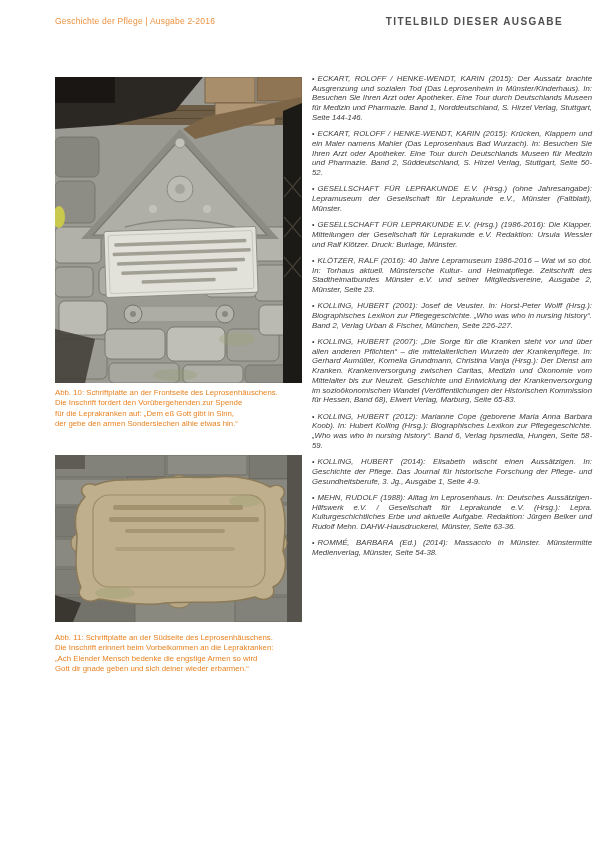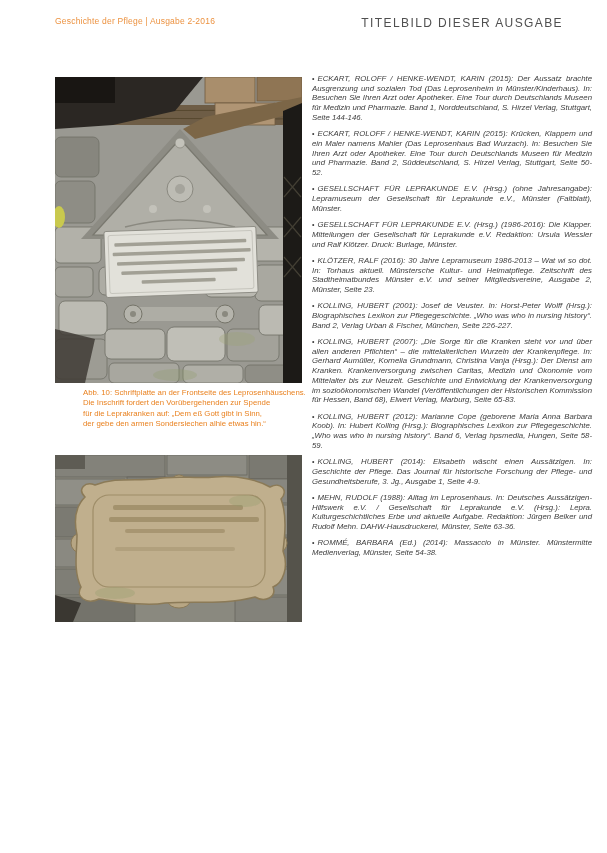--- a/index.html
+++ b/index.html
@@ -6,31 +6,31 @@
   .page{
     position:relative;width:607px;height:724px;background:#ffffff;overflow:hidden;
     font-family:"Liberation Sans", sans-serif;
   }
   
   .header-journal{
     position:absolute;left:55px;top:16px;font-size:8.5px;color:#ec9240;
     letter-spacing:0.2px;
   }
   .header-section{
-    position:absolute;right:44px;top:16px;font-size:12px;color:#4f4f4f;
-    letter-spacing:1.4px;font-weight:normal;
+    position:absolute;right:44px;top:16px;font-size:10px;color:#4f4f4f;
+    letter-spacing:1.4px;font-weight:bold;
   }
   
   .figure1{position:absolute;left:55px;top:77px;width:247px;height:306px;}
   .figure2{position:absolute;left:55px;top:455px;width:247px;height:167px;}
   .fig-caption{
     position:absolute;left:55px;width:262px;font-size:7.8px;line-height:1.33;
     color:#e9811f;white-space:pre-line;
   }
-  .fig-caption.c1{top:388px;margin-left:28px;}
+  .fig-caption.c1{top:388px;}
   .fig-caption.c2{top:633px;}
   
   .lit-col{position:absolute;left:312px;top:74px;width:280px;}
   .lit-heading{
     margin:0 0 11px 0;font-size:14.5px;font-weight:bold;color:#ee8621;
     letter-spacing:0.3px;
   }
   .lit-entry{
     margin:0 0 6.5px 0;font-size:7.8px;line-height:1.25;color:#3d3d3d;
     font-style:italic;text-align:justify;
@@ -178,28 +178,32 @@
           <rect x="70" y="74" width="100" height="4" rx="2" opacity="0.5"></rect>
           <rect x="60" y="92" width="120" height="4" rx="2" opacity="0.3"></rect>
         </g>
         <ellipse cx="60" cy="138" rx="20" ry="6" fill="#8f9a6a" opacity="0.3"></ellipse>
         <ellipse cx="190" cy="46" rx="16" ry="6" fill="#8f9a6a" opacity="0.3"></ellipse>
       </g>
       <polygon points="0,140 26,148 18,167 0,167" fill="#3a3731"></polygon>
     </svg>
   </div>
 
+  <div class="fig-caption c2">Abb. 11: Schriftplatte an der Südseite des Leprosenhäuschens.
+Die Inschrift erinnert beim Vorbeikommen an die Leprakranken:
+„Ach Elender Mensch bedenke die engstige Armen so wird
+Gott dir gnade geben und sich deiner wieder erbarmen.“</div>
 
   <div class="lit-col">
 
     <p class="lit-entry"><span class="bullet">•</span><span>ECKART, ROLOFF / HENKE-WENDT, KARIN (2015): Der Aussatz brachte Ausgrenzung und sozialen Tod (Das Leprosenheim in Münster/Kinderhaus). In: Besuchen Sie Ihren Arzt oder Apotheker. Eine Tour durch Deutschlands Museen für Medizin und Pharmazie. Band 1, Norddeutschland, S. Hirzel Verlag, Stuttgart, Seite 144-146.</span></p>
     <p class="lit-entry"><span class="bullet">•</span><span>ECKART, ROLOFF / HENKE-WENDT, KARIN (2015): Krücken, Klappern und ein Maler namens Mahler (Das Leprosenhaus Bad Wurzach). In: Besuchen Sie Ihren Arzt oder Apotheker. Eine Tour durch Deutschlands Museen für Medizin und Pharmazie. Band 2, Süddeutschland, S. Hirzel Verlag, Stuttgart, Seite 50-52.</span></p>
     <p class="lit-entry"><span class="bullet">•</span><span>GESELLSCHAFT FÜR LEPRAKUNDE E.V. (Hrsg.) (ohne Jahresangabe): Lepramuseum der Gesellschaft für Leprakunde e.V., Münster (Faltblatt), Münster.</span></p>
     <p class="lit-entry"><span class="bullet">•</span><span>GESELLSCHAFT FÜR LEPRAKUNDE E.V. (Hrsg.) (1986-2016): Die Klapper. Mitteilungen der Gesellschaft für Leprakunde e.V. Redaktion: Ursula Wessler und Ralf Klötzer. Druck: Burlage, Münster.</span></p>
-    <p class="lit-entry"><span class="bullet">•</span><span>KLÖTZER, RALF (2016): 30 Jahre Lepramuseum 1986-2013 – Wat wi so dot. In: Torhaus aktuell. Münstersche Kultur- und Heimatpflege. Zeitschrift des Stadtheimatbundes Münster e.V. und seiner Mitgliedsvereine, Ausgabe 2, Münster, Seite 23.</span></p>
+    <p class="lit-entry"><span class="bullet">•</span><span>KLÖTZER, RALF (2016): 40 Jahre Lepramuseum 1986-2016 – Wat wi so dot. In: Torhaus aktuell. Münstersche Kultur- und Heimatpflege. Zeitschrift des Stadtheimatbundes Münster e.V. und seiner Mitgliedsvereine, Ausgabe 2, Münster, Seite 23.</span></p>
     <p class="lit-entry"><span class="bullet">•</span><span>KOLLING, HUBERT (2001): Josef de Veuster. In: Horst-Peter Wolff (Hrsg.): Biographisches Lexikon zur Pflegegeschichte. „Who was who in nursing history“. Band 2, Verlag Urban &amp; Fischer, München, Seite 226-227.</span></p>
     <p class="lit-entry"><span class="bullet">•</span><span>KOLLING, HUBERT (2007): „Die Sorge für die Kranken steht vor und über allen anderen Pflichten“ – die mittelalterlichen Wurzeln der Krankenpflege. In: Gerhard Aumüller, Kornelia Grundmann, Christina Vanja (Hrsg.): Der Dienst am Kranken. Krankenversorgung zwischen Caritas, Medizin und Ökonomie vom Mittelalter bis zur Neuzeit. Geschichte und Entwicklung der Krankenversorgung im sozioökonomischen Wandel (Veröffentlichungen der Historischen Kommission für Hessen, Band 68), Elwert Verlag, Marburg, Seite 65-83.</span></p>
     <p class="lit-entry"><span class="bullet">•</span><span>KOLLING, HUBERT (2012): Marianne Cope (geborene Maria Anna Barbara Koob). In: Hubert Kolling (Hrsg.): Biographisches Lexikon zur Pflegegeschichte. „Who was who in nursing history“. Band 6, Verlag hpsmedia, Hungen, Seite 58-59.</span></p>
     <p class="lit-entry"><span class="bullet">•</span><span>KOLLING, HUBERT (2014): Elisabeth wäscht einen Aussätzigen. In: Geschichte der Pflege. Das Journal für historische Forschung der Pflege- und Gesundheitsberufe, 3. Jg., Ausgabe 1, Seite 4-9.</span></p>
     <p class="lit-entry"><span class="bullet">•</span><span>MEHN, RUDOLF (1988): Alltag im Leprosenhaus. In: Deutsches Aussätzigen-Hilfswerk e.V. / Gesellschaft für Leprakunde e.V. (Hrsg.): Lepra. Kulturgeschichtliches Erbe und aktuelle Aufgabe. Redaktion: Jürgen Belker und Rudolf Mehn. DAHW-Hausdruckerei, Münster, Seite 63-36.</span></p>
     <p class="lit-entry"><span class="bullet">•</span><span>ROMMÉ, BARBARA (Ed.) (2014): Massaccio in Münster. Münstermitte Medienverlag, Münster, Seite 54-38.</span></p>
   </div>
 
   <div class="footer-num">10</div>
   <div class="footer-bars"></div>

